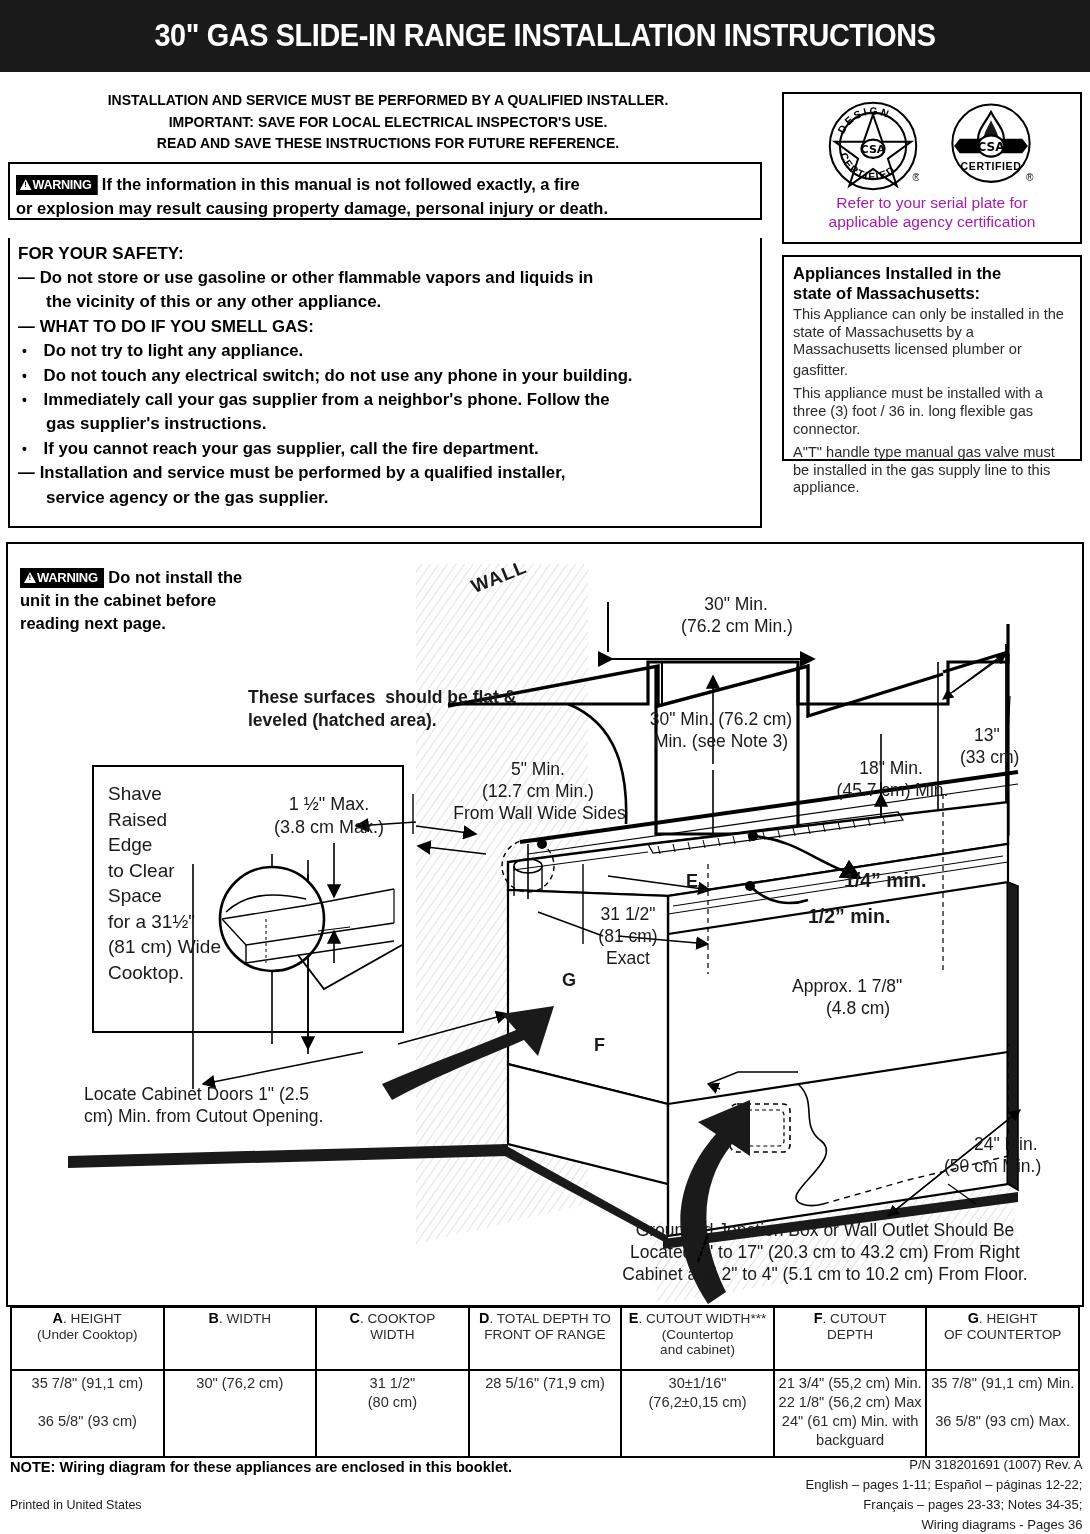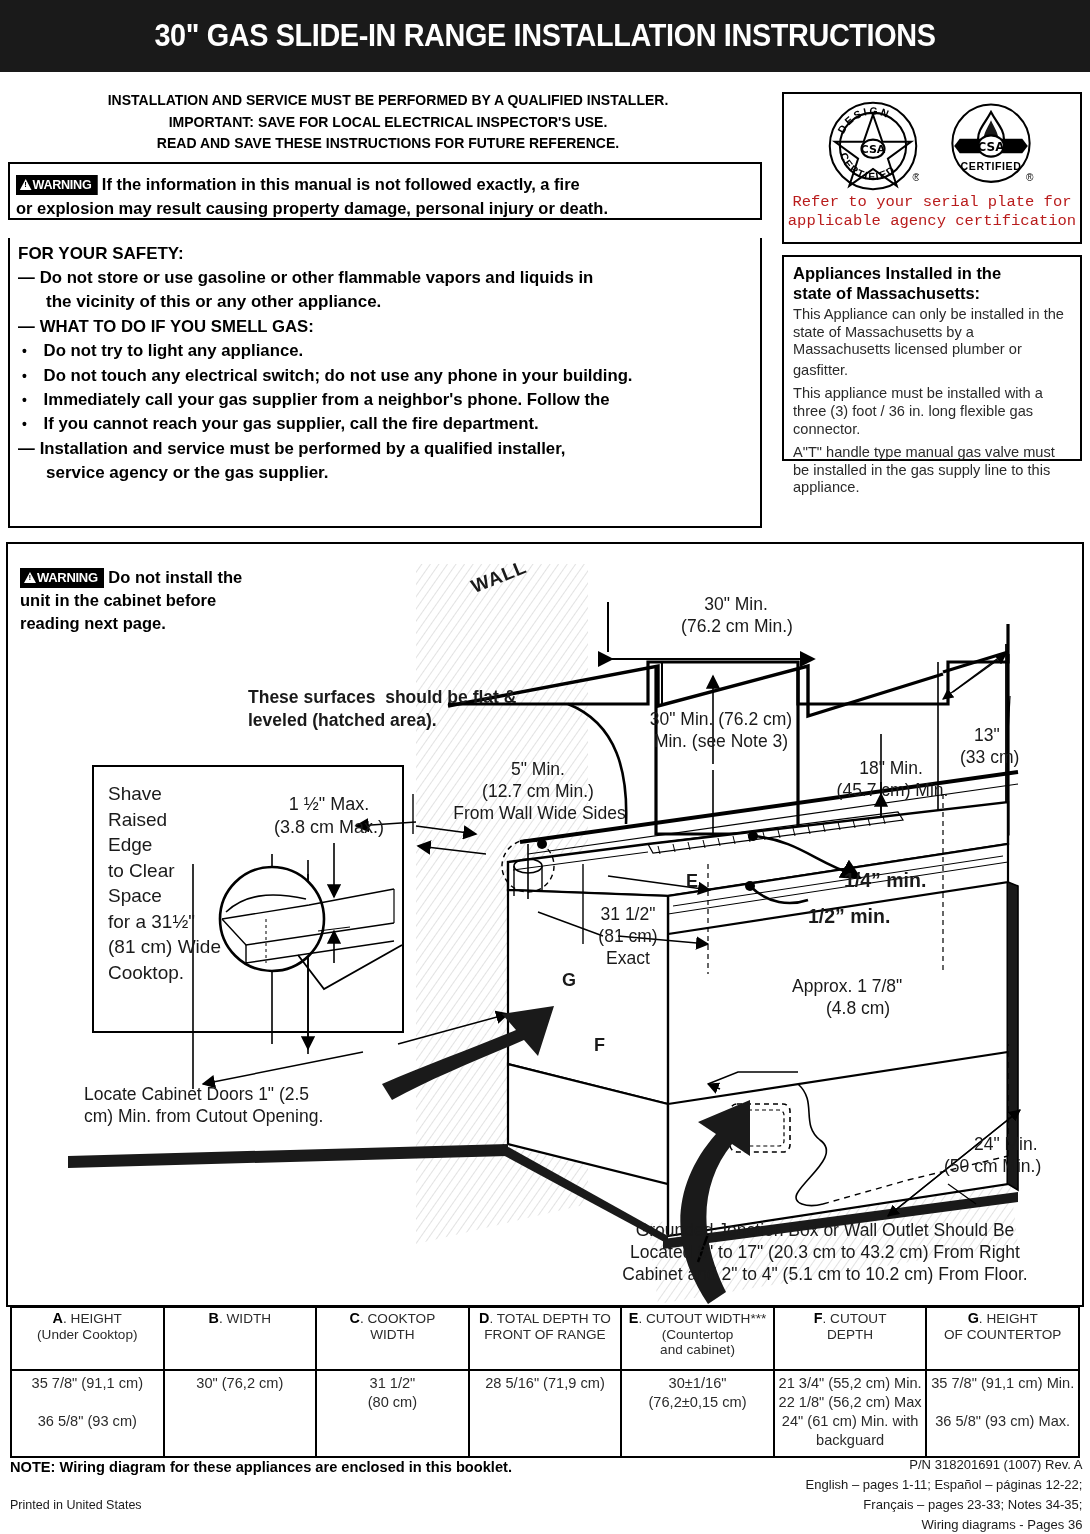--- a/index.html
+++ b/index.html
@@ -129,23 +129,22 @@
     background: #fff;
   }
   .cert-logos {
     display: flex; justify-content: center; gap: 26px;
     padding-top: 6px;
   }
   .cert-caption {
     text-align: center;
     font-size: 15.5px;
     line-height: 19px;
-    color: #b91c1c;
+    color: #a21caf;
     margin-top: 1px;
-    font-family: Liberation Mono, monospace;
   }
 
   
   .mass-box {
     position: absolute;
     left: 782px; top: 255px;
     width: 300px; height: 206px;
     border: 2px solid #000;
     box-sizing: border-box;
     padding: 6px 8px 0 9px;
@@ -275,20 +274,21 @@
         <span class="safety-txt">Do not try to light any appliance.</span>
       </div>
       <div class="safety-item">
         <span class="safety-mark bul">•</span>
         <span class="safety-txt">Do not touch any electrical switch; do not use any phone in your building.</span>
       </div>
       <div class="safety-item">
         <span class="safety-mark bul">•</span>
         <span class="safety-txt">Immediately call your gas supplier from a neighbor's phone.  Follow the</span>
       </div>
+      <div class="safety-cont">gas supplier's instructions.</div>
       <div class="safety-item">
         <span class="safety-mark bul">•</span>
         <span class="safety-txt">If you cannot reach your gas supplier, call the fire department.</span>
       </div>
       <div class="safety-item">
         <span class="safety-mark">—</span>
         <span class="safety-txt">Installation and service must be performed by a qualified installer,</span>
       </div>
       <div class="safety-cont">service agency or the gas supplier.</div>
     </div>

